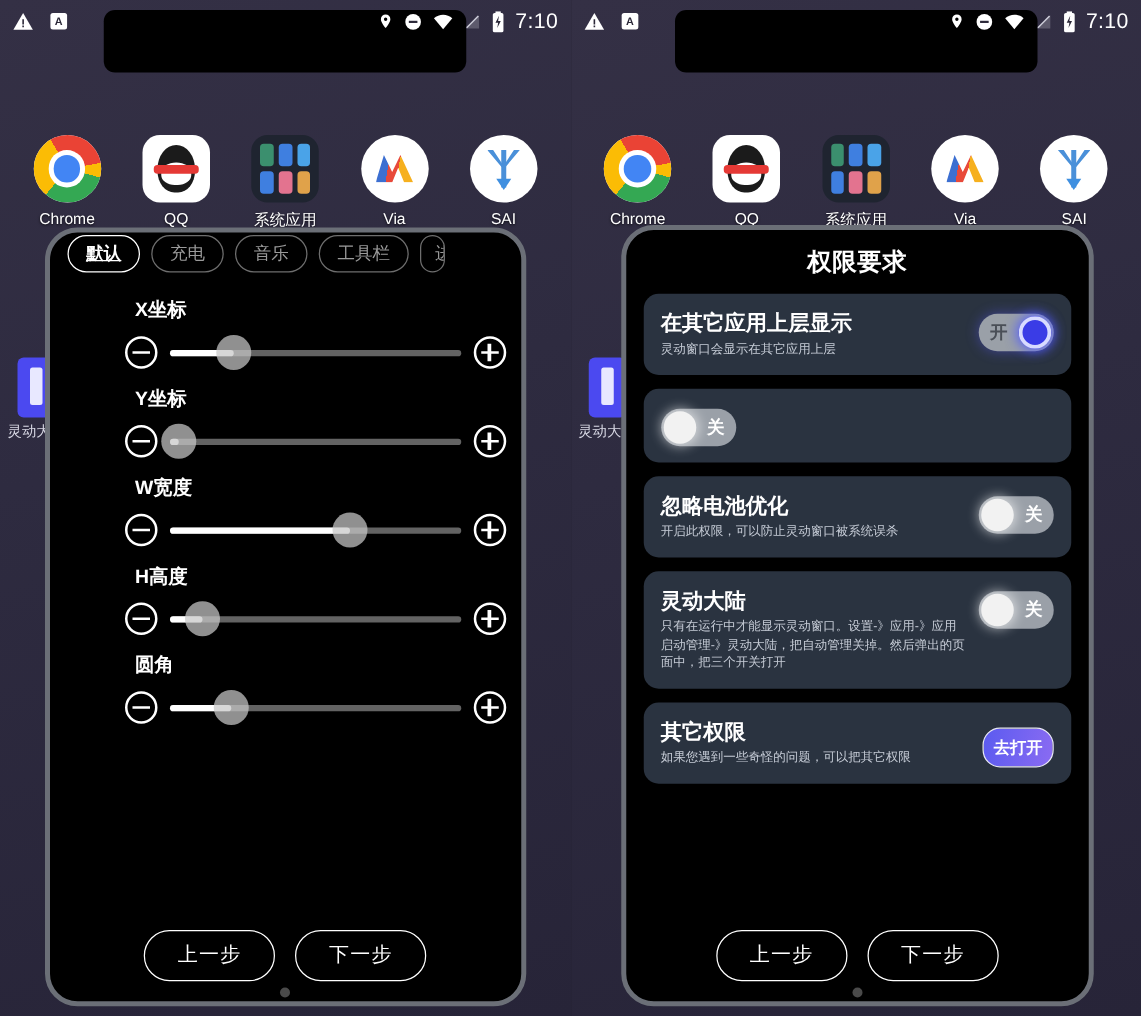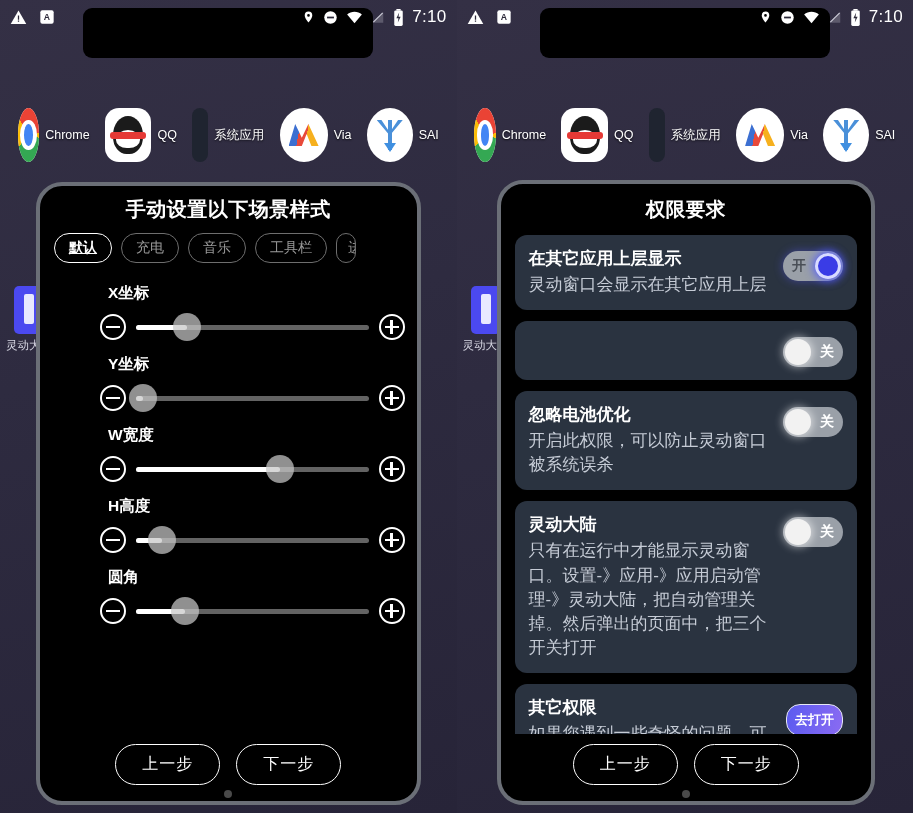--- a/index.html
+++ b/index.html
@@ -40,21 +40,21 @@
     z-index: 4;
   }
 
   
   .apps {
     position: absolute; top: 108px; left: 0; right: 0;
     display: flex; justify-content: space-around; align-items: flex-start;
     padding: 0 10px;
     z-index: 2;
   }
-  .app { width: 72px; display: flex; flex-direction: row; align-items: center; gap: 6px; }
+  .app { width: 72px; display: flex; flex-direction: column; align-items: center; gap: 6px; }
   .app-ico { width: 54px; height: 54px; border-radius: 50%; position: relative; overflow: hidden; }
   .app-label { font-size: 12.5px; color: #fff; text-shadow: 0 1px 2px rgba(0,0,0,.8); white-space: nowrap; }
 
   
   .ico-chrome { background: #fff; }
   .ico-chrome .q1 { position:absolute; inset:0; background:
      conic-gradient(from -30deg, #EA4335 0deg 110deg, #FBBC05 110deg 135deg, #34A853 135deg 250deg, #FBBC05 250deg 360deg); }
   .ico-chrome .dot { position:absolute; inset:30%; background:#4285F4; border-radius:50%;
      box-shadow: 0 0 0 4px #fff; }
   
@@ -130,25 +130,25 @@
   .track { position:relative; flex:1 1 auto; height:5px; background:#636363; border-radius:3px; }
   .fill { position:absolute; left:0; top:0; bottom:0; background:#fff; border-radius:3px; }
   .thumb { position:absolute; top:50%; width:28px; height:28px; margin-top:-14px; margin-left:-14px;
            background:rgba(200,200,200,.72); border-radius:50%; }
 
   
   .perm-list { padding: 4px 14px 0; overflow: hidden; flex: 1 1 auto; }
   .perm-card {
     background: #2a3340; border-radius: 12px;
     padding: 12px 14px 13px; margin-bottom: 11px;
-    display: flex; align-items: flex-start; gap: 10px; justify-content: flex-end;
+    display: flex; align-items: flex-start; gap: 10px;
   }
   .perm-text { flex: 1 1 auto; min-width: 0; }
   .perm-title { color:#fff; font-weight:bold; font-size:17px; margin-bottom:3px; }
-  .perm-desc { color:#c6ccd6; font-size:17px; line-height:1.42; }
+  .perm-desc { color:#c6ccd6; font-size:10px; line-height:1.42; }
   .toggle {
     flex: 0 0 auto; width: 60px; height: 30px; border-radius: 15px;
     position: relative; display:flex; align-items:center; margin-top: 4px;
   }
   .toggle .knob { position:absolute; width:26px; height:26px; border-radius:50%; top:2px; }
   .toggle .tl { position:absolute; font-size:14px; font-weight:bold; width:100%; text-align:center; }
   .toggle.on { background:#9aa0a8; box-shadow: 0 0 10px rgba(90,90,255,.45); }
   .toggle.on .knob { right:2px; background:#3a3ce6; box-shadow: 0 0 9px 2px rgba(80,90,255,.85), inset 0 0 0 3px #d8dbff; }
   .toggle.on .tl { left:-14px; color:#4a4f57; }
   .toggle.off { background:#9aa0a8; }
@@ -272,21 +272,20 @@
         <div class="app-label">SAI</div>
       </div>
     </div>
 
     <div class="side-widget">
       <div class="sw-ico"></div>
       <div class="sw-label">灵动大陆</div>
     </div>
 
     <div class="frame">
-      <div class="dlg-title">手动设置以下场景样式</div>
 
       <div class="chips">
         <div class="chip active">默认</div>
         <div class="chip">充电</div>
         <div class="chip">音乐</div>
         <div class="chip">工具栏</div>
         <div class="chip cut">进</div>
       </div>
 
       <div class="sliders">

